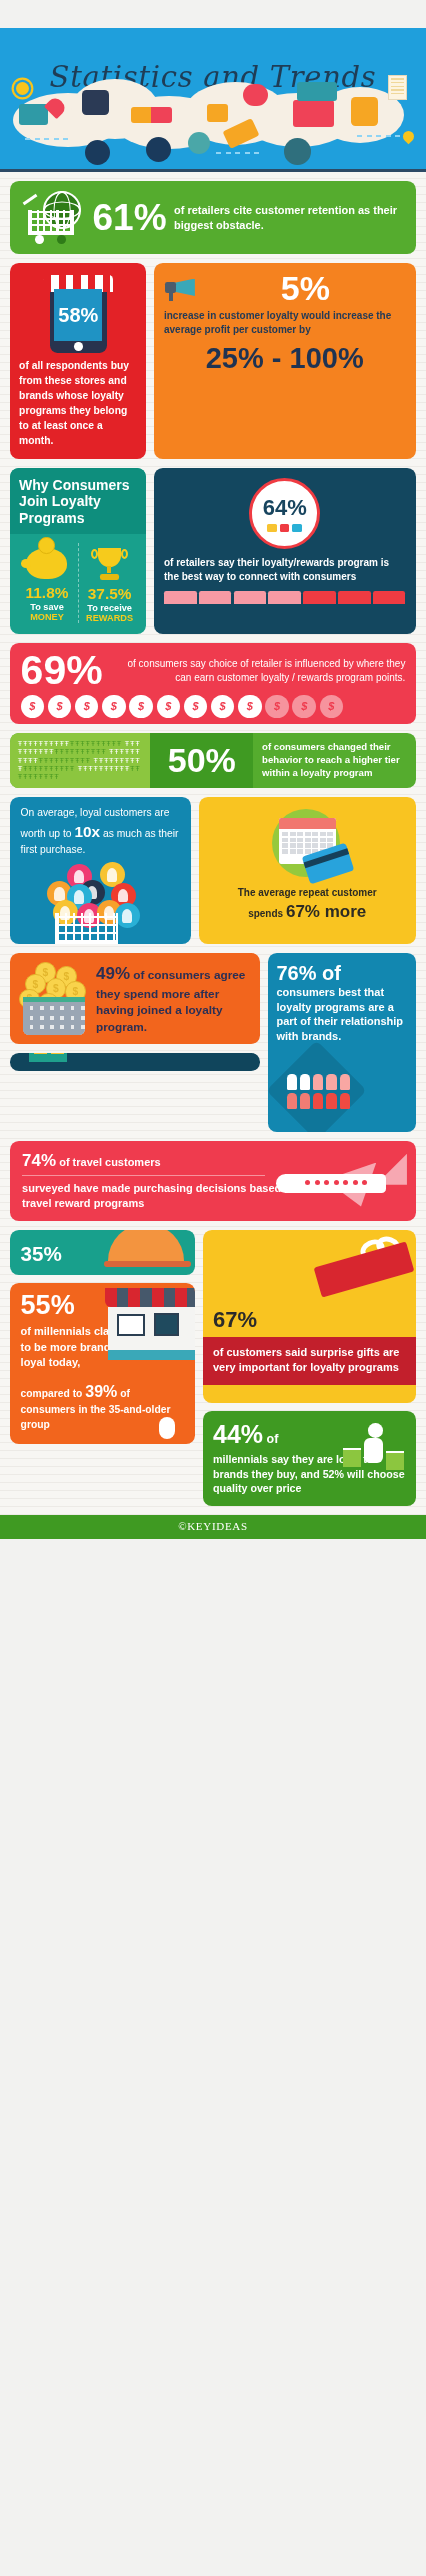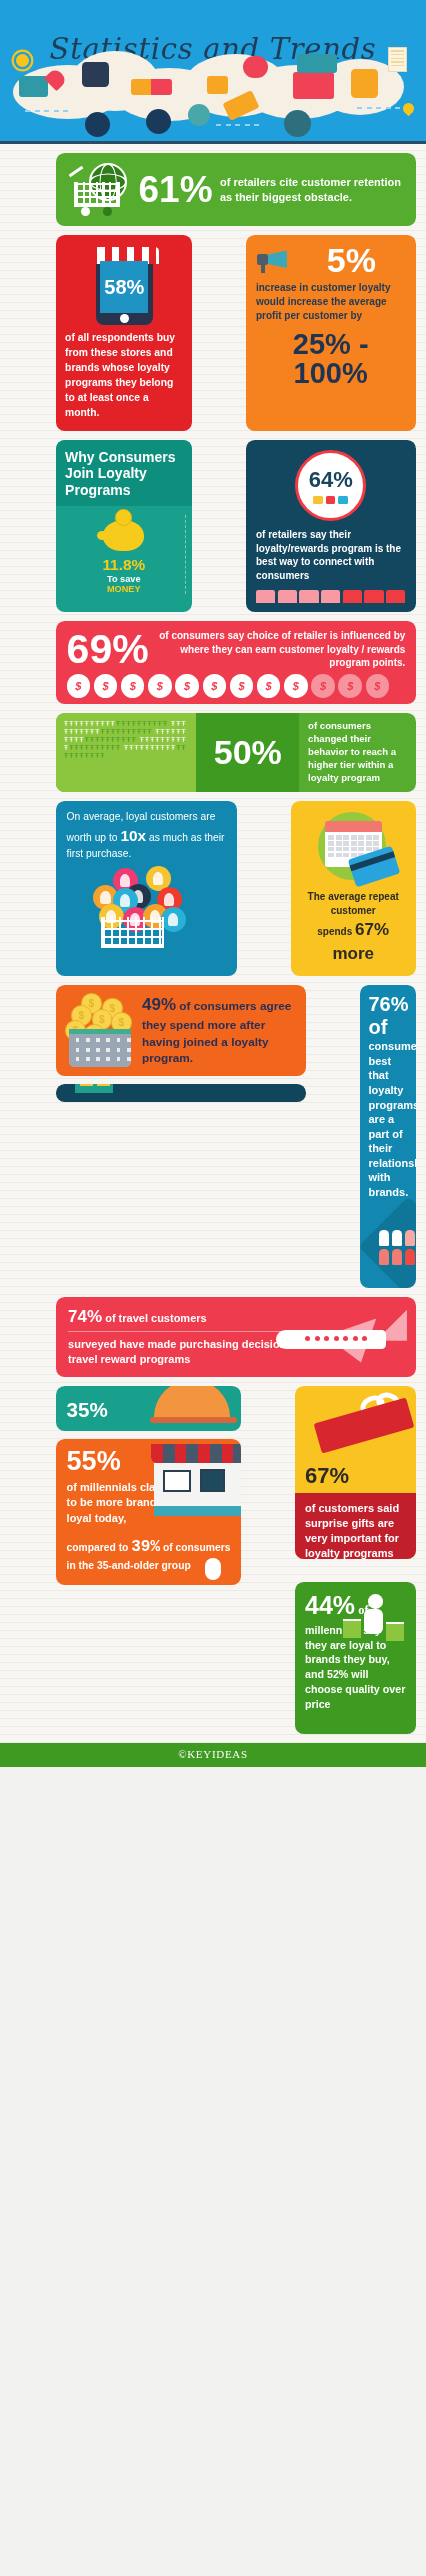--- a/index.html
+++ b/index.html
@@ -8,21 +8,21 @@
     font-family:"Liberation Sans", sans-serif;
     background:#f2f2f0;
   }
   .page { width:426px; position:relative; background:
       repeating-linear-gradient(0deg, #eceae6 0 0.7px, #f7f6f3 0.7px 8px),
       repeating-linear-gradient(90deg, #eceae6 0 0.7px, #f7f6f3 0.7px 8px);
   }
 
   
   .header { position:relative; height:144px; background:#1f9fdc; overflow:hidden;
-            border-bottom:3.7px solid #2d4a66; }
+            border-bottom:3.7px solid #2d4a66;margin-top:28px; }
   .header-title { position:absolute; top:32px; left:0; width:100%; text-align:center;
      font-family:"DejaVu Serif", serif; font-style:italic; font-size:29px;
      color:#1f3d56; letter-spacing:0.7px; }
   .cloud { position:absolute; background:#f6efe4; border-radius:50%; }
   .c1{ left:13.2px; top:65px; width:110px; height:54px;}
   .c2{ left:71px; top:51px; width:88px; height:60px;}
   .c3{ left:114px; top:68px; width:110px; height:53px;}
   .c4{ left:184px; top:54px; width:103px; height:63px;}
   .c5{ left:243px; top:65px; width:110px; height:54px;}
   .c6{ left:316px; top:59px; width:88px; height:56px;}
@@ -33,21 +33,21 @@
           border-radius:50%; background:#f8c41c; box-shadow:0 0 0 2.2px #1f9fdc, 0 0 0 4.4px #f8c41c; }
   .pin { position:absolute; right:11.8px; top:103px; width:11px; height:11px; background:#f8c41c;
          border-radius:50% 50% 50% 0; transform:rotate(-45deg); }
   .note { position:absolute; right:19px; top:47px; width:19px; height:25px; background:#fdf4e0;
           border:1.5px solid #e6d9ba;}
   .note i{ display:block; height:1.5px; margin:2.2px 2.2px 0; background:#f0d89a;}
 
   
   .sec { padding:0 10.3px; }
   .row { display:flex; gap:7.4px; align-items:stretch; }
-  .card { border-radius:8.8px; position:relative; overflow:hidden;margin-left:46px; }
+  .card { border-radius:8.8px; position:relative; overflow:hidden; }
   .mb { margin-bottom:8.8px; }
 
   .pct { font-weight:bold; font-family:"Liberation Sans", sans-serif; line-height:.95;}
 
   
   .c-61 { background:#55ac2e; padding:10.3px 11.8px; display:flex; align-items:center; gap:7.4px; }
   .c-61 .num { font-size:37px; color:#fff; }
   .c-61 .body { color:#fff; font-size:11px; font-weight:bold; line-height:1.3; }
 
   
@@ -113,21 +113,21 @@
   .org{ display:flex; gap:2.9px; margin-top:3.7px;}
   .org i{ width:9.6px;height:8px; border-radius:1.5px; display:block;}
   .c-64 .body{ color:#fff; font-size:10px; font-weight:bold; line-height:1.35;}
   .pplrow{ display:flex; gap:2.2px; margin-top:7.4px;}
   .pplrow i{ flex:1; height:13.2px; border-radius:2.2px 2.2px 0 0; display:block;}
 
   
   .c-69{ background:#ef3b4e; padding:8.8px 10.3px 5.9px; display:block;}
   .c-69 .top{ display:flex; align-items:center; gap:7.4px;}
   .c-69 .num{ font-size:41px; color:#fff; }
-  .c-69 .body{ color:#fff; font-size:10px; font-weight:bold; line-height:1.35; text-align:right; flex:1;}
+  .c-69 .body{ color:#fff; font-size:10px; font-weight:normal; line-height:1.35; text-align:right; flex:1;}
   .coins{ display:flex; gap:3.7px; margin-top:4.4px; }
   .coins i{ flex:1; aspect-ratio:1; max-width:23.5px; border-radius:50%; background:#fff; color:#ef3b4e;
             font-weight:bold; font-size:11px; display:flex;align-items:center;justify-content:center;}
   .coins i.f{ background:rgba(255,255,255,.45);}
 
   
   .c-50{ display:flex; align-items:stretch; background:#55ac2e; border-radius:8.8px; overflow:hidden;}
   .c-50 .pic{ width:140px; background:#8cc63f; padding:7.4px;
        font-size:7.4px; line-height:1.1; color:#fff; letter-spacing:0.7px; word-break:break-all; overflow:hidden;}
   .c-50 .pic .half{ color:#4c9c22; }
@@ -229,35 +229,35 @@
   .gift .bow{ position:absolute; right:14.7px; top:0; width:40px;height:35px;}
   .gift .bow i{ position:absolute; width:25px;height:19px;border:5.1px solid #fff;border-radius:50%;}
   .gift .bow .bl{ left:-4.4px; top:4.4px; transform:rotate(-25deg);}
   .gift .bow .br{ left:11.8px; top:1.5px; transform:rotate(20deg);}
 
   
   .c-55{ background:#f2651d; width:185px; padding:8.8px 10.3px 10.3px; position:relative; overflow:hidden;}
   .c-55 .n{ color:#fff; font-size:27px; font-weight:bold; line-height:1;}
   .c-55 .body{ color:#fff; font-size:11px; font-weight:bold; line-height:1.45; margin-top:4.4px; width:103px;}
   .c-55 .body2{ color:#fff; font-size:10.3px; font-weight:bold; line-height:1.45; margin-top:8.8px;}
-  .c-55 .body2 .hl{ font-size:16px;font-family:Liberation Mono, monospace;}
+  .c-55 .body2 .hl{ font-size:16px;}
   .shop{ position:absolute; right:-5.9px; top:4.4px; width:96px; height:96px;}
   .shop .aw{ position:absolute; left:0; top:0; width:96px; height:19px;
              background:repeating-linear-gradient(90deg,#d8262f 0 11.8px,#46586b 11.8px 23.5px);
              border-radius:0 0 5.9px 5.9px;}
   .shop .wall{ position:absolute; left:2.9px; top:19px; width:90px; height:43px; background:#f4f4f2;}
   .shop .pic1{ position:absolute; left:11.8px; top:26.5px; width:28px;height:22px;background:#fff;border:2.2px solid #2b3f52;}
   .shop .pic2{ position:absolute; left:49px; top:25px; width:25px;height:23.5px;background:#1f4a5e;border:2.2px solid #2b3f52;}
   .shop .ctr{ position:absolute; left:2.9px; top:62px; width:90px;height:10.3px;background:#3aa8b8;}
   .mouse{ position:absolute; right:20.6px; bottom:4.4px; width:16px;height:22px;background:#fff;border-radius:8px;}
 
   
   .c-44{ background:#3f9a22; flex:1; padding:8.8px 10.3px 10.3px; position:relative; overflow:hidden;}
   .c-44 .n{ color:#fff; font-size:25px; font-weight:bold; }
-  .c-44 .n small{ font-size:12.5px;font-family:Liberation Serif, serif;}
+  .c-44 .n small{ font-size:12.5px;}
   .c-44 .body{ color:#fff; font-size:10.7px; font-weight:bold; line-height:1.38; margin-top:2.9px;}
   .shopper{ position:absolute; right:10.3px; top:11.8px; width:65px;height:59px;}
   .shopper .head{ position:absolute; left:28px; top:0; width:14.7px;height:14.7px;border-radius:50%;background:#fff;}
   .shopper .torso{ position:absolute; left:23.5px; top:14.7px; width:19px;height:25px;background:#fff;border-radius:5.9px;}
   .shopper .bag{ position:absolute; width:17.6px;height:19px;background:#8cc63f;border-top:2.9px solid #fff;}
   .shopper .bgl{ left:2.9px; top:25px;} .shopper .bgr{ right:1.5px; top:28px;}
 
   
   .footer{ background:#3f9a22; color:#fff; text-align:center; font-family:"Liberation Serif", serif;
            font-size:11px; padding:5.1px 0 6.6px; letter-spacing:0.7px;}
@@ -347,20 +347,32 @@
     <div class="row mb">
       <div class="card c-why">
         <div class="hd">Why Consumers Join Loyalty Programs</div>
         <div class="grid">
           <div class="cellw">
             <div class="piggy"></div>
             <div class="v">11.8%</div>
             <div class="l"><span>To save</span>
               <b>MONEY</b></div>
           </div>
+          <div class="cellw">
+            <div class="trophy">
+              <div class="ear el"></div>
+                <div class="ear er"></div>
+                <div class="cup"></div>
+              <div class="stem"></div>
+                <div class="base"></div>
+            </div>
+            <div class="v">37.5%</div>
+            <div class="l"><span>To receive</span>
+              <b>REWARDS</b></div>
+          </div>
         </div>
       </div>
 
       <div class="card c-64">
         <div class="circle64">
           <div class="n">64%</div>
           <div class="org">
             <i style="background:#f7c331;"></i>
               <i style="background:#ef3b42;"></i>
               <i style="background:#29b0d6;"></i>
@@ -596,21 +608,21 @@
             <div class="aw"></div>
               <div class="wall"></div>
               <div class="pic1"></div>
               <div class="pic2"></div>
               <div class="ctr"></div>
           </div>
           <div class="mouse"></div>
         </div>
       </div>
 
-      <div style="display:flex;flex-direction:column;gap:23px;flex:1;">
+      <div style="display:flex;flex-direction:column;gap:8px;flex:1;">
         <div class="card c-g67" style="min-height:173px;">
           <div class="gift">
             <div class="bow">
                 <i class="bl"></i>
                 <i class="br"></i>
               </div>
             <div class="lid"></div>
           </div>
           <div class="n" style="margin-top:68px;">67%</div>
           <div class="panel">of customers said surprise gifts are very important for loyalty programs</div>

